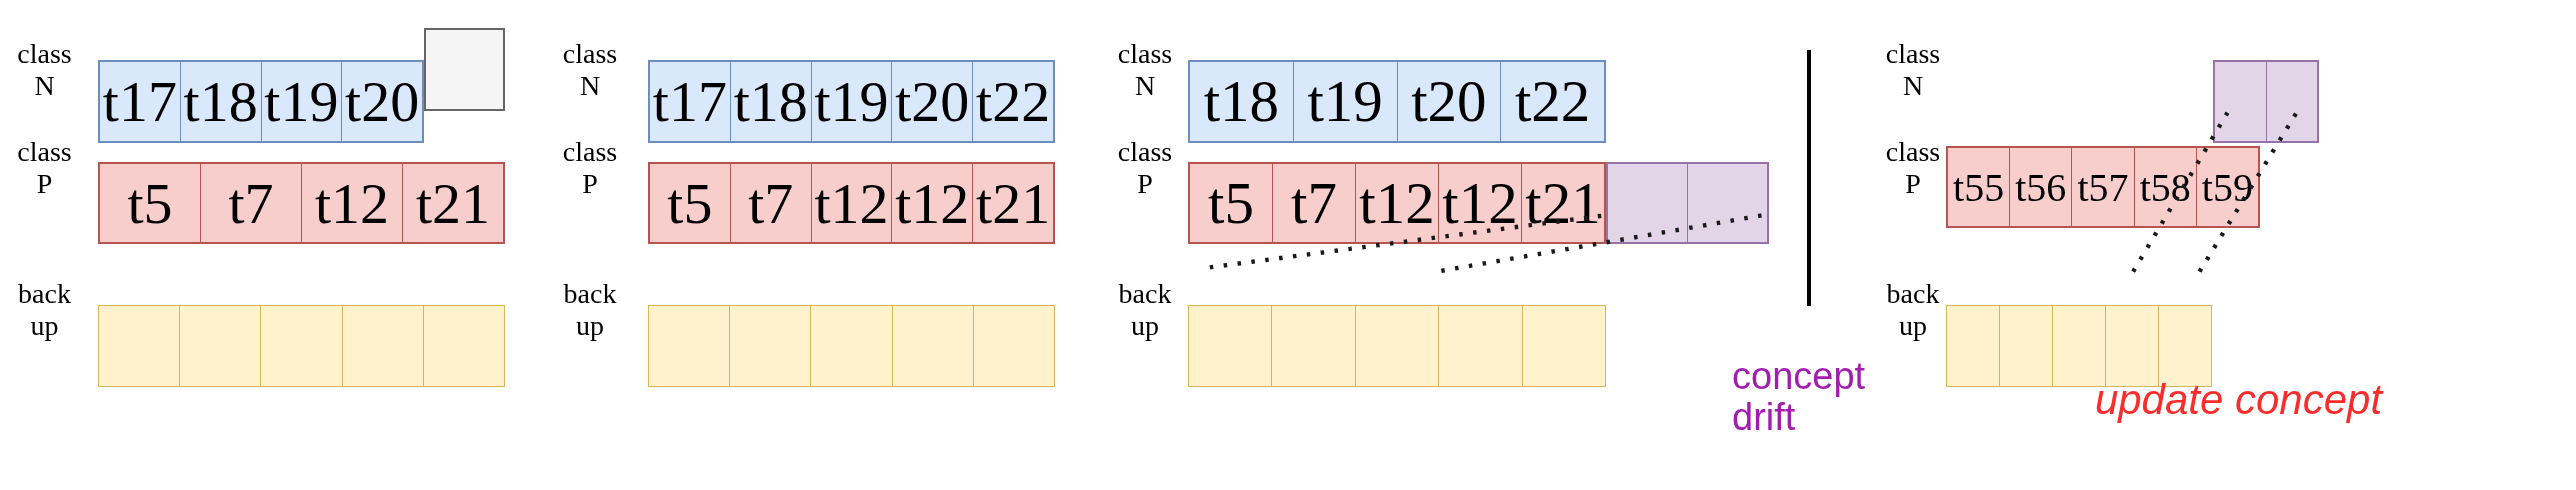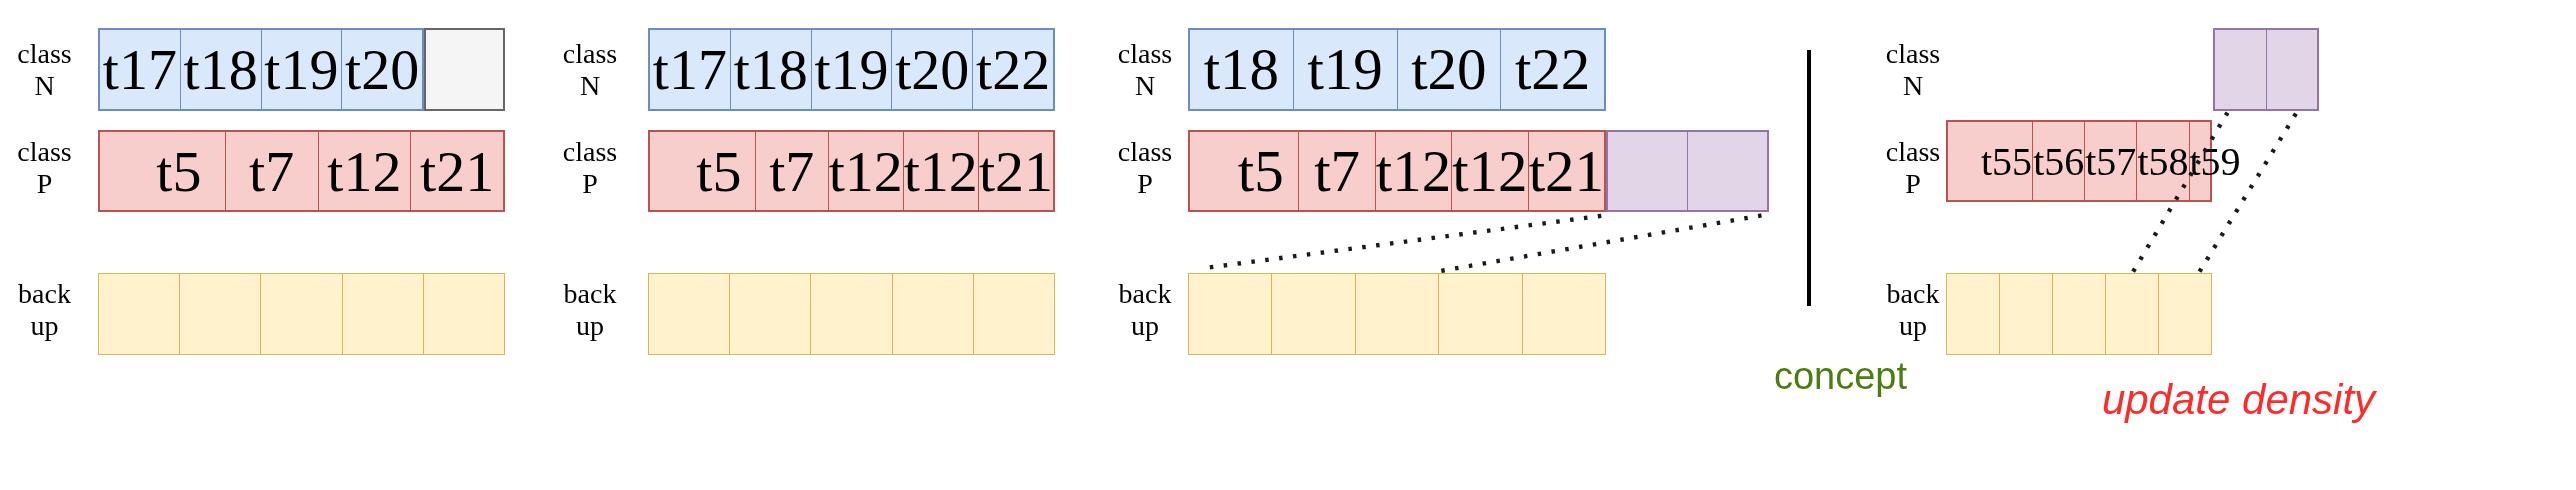--- a/index.html
+++ b/index.html
@@ -12,50 +12,51 @@
   }
   .rowlabel{
     position:absolute;width:96px;
     text-align:center;color:#000;
     font-size:28px;line-height:32px;
     font-family:"Liberation Serif", serif;
   }
   .row{
     position:absolute;display:flex;
     box-sizing:border-box;
+    margin-top:32px;
   }
   .cell{
     flex:1 1 0;display:flex;align-items:center;justify-content:center;
     color:#000;overflow:visible;white-space:nowrap;
   }
   
   .row.n{background:#dae8fc;border:2.6px solid #6c8ebf;}
   .row.n .cell + .cell{border-left:1.7px solid #6c8ebf;}
   
-  .row.p{background:#f8cecc;border:2.6px solid #b85450;padding-left:33px;}
+  .row.p{background:#f8cecc;border:2.6px solid #b85450;}
   .row.p .cell + .cell{border-left:1.7px solid #b85450;font-family:Liberation Serif, serif;}
   
   .row.b{background:#fff2cc;border:1.7px solid #d6b656;}
   .row.b .cell + .cell{border-left:1.7px solid #d6b656;}
   
   .row.o{background:#e1d5e7;border:2.6px solid #9673a6;}
   .row.o .cell + .cell{border-left:1.7px solid #9673a6;}
   
   .graycell{
     position:absolute;box-sizing:border-box;
     background:#f5f5f5;border:2.6px solid #666666;
   }
   .fs1 .cell{font-size:58px;}
   .fs3 .cell{font-size:59px;}
   .fs4 .cell{font-size:40px;}
   .divider{
     position:absolute;background:#000000;
   }
   .conceptdrift{
-    position:absolute;text-align:right;color:#4d7c0f;
+    position:absolute;text-align:left;color:#a21caf;
     font-family:"Liberation Sans", sans-serif;
     font-size:38px;line-height:41px;
   }
   .annotation{
     position:absolute;text-align:center;
     font-family:"Liberation Sans", sans-serif;
     font-style:italic;font-size:42px;line-height:52px;
   }
   .overlay{position:absolute;left:0;top:0;pointer-events:none;}
 </style>
@@ -170,57 +171,58 @@
     <div class="cell"></div>
     <div class="cell"></div>
     <div class="cell"></div>
     <div class="cell"></div>
     <div class="cell"></div>
   </div>
 
   <div class="divider" style="left:1807px;top:50px;width:3.5px;height:256px"></div>
   <div class="conceptdrift" style="left:1732px;top:356px;width:175px">
     <div>concept</div>
+    <div>drift</div>
   </div>
 
   <div class="rowlabel" style="left:1865px;top:38px">
     <div>class</div>
     <div>N</div>
   </div>
   <div class="row o fs4" style="left:2213px;top:28px;width:106px;height:83px">
     <div class="cell"></div>
     <div class="cell"></div>
   </div>
 
   <div class="rowlabel" style="left:1865px;top:136px">
     <div>class</div>
     <div>P</div>
   </div>
-  <div class="row p fs4" style="left:1946px;top:120px;width:266px;height:82px">
+  <div class="row p fs4" style="left:1946px;top:114px;width:314px;height:82px">
     <div class="cell">t55</div>
     <div class="cell">t56</div>
     <div class="cell">t57</div>
     <div class="cell">t58</div>
     <div class="cell">t59</div>
   </div>
 
   <div class="rowlabel" style="left:1865px;top:278px">
     <div>back</div>
     <div>up</div>
   </div>
   <div class="row b fs4" style="left:1946px;top:273px;width:266px;height:82px">
     <div class="cell"></div>
     <div class="cell"></div>
     <div class="cell"></div>
     <div class="cell"></div>
     <div class="cell"></div>
   </div>
 
   <div class="annotation" style="left:1957px;top:374px;width:563px;color:#fb2c2c">
-    <div>update density</div>
+    <div>update concept</div>
   </div>
 
   <svg class="overlay" width="2576" height="491" viewBox="0 0 2949 562">
     <line x1="1385" y1="306" x2="1841" y2="246" stroke="#1a1a1a" stroke-width="5" stroke-dasharray="4 12"></line>
     <line x1="1650" y1="310" x2="2020" y2="246" stroke="#1a1a1a" stroke-width="5" stroke-dasharray="4 12"></line>
     <line x1="2442" y1="311" x2="2550" y2="129" stroke="#1a1a1a" stroke-width="5" stroke-dasharray="4 12"></line>
     <line x1="2518" y1="311" x2="2629" y2="129" stroke="#1a1a1a" stroke-width="5" stroke-dasharray="4 12"></line>
   </svg>
 
 </div>

